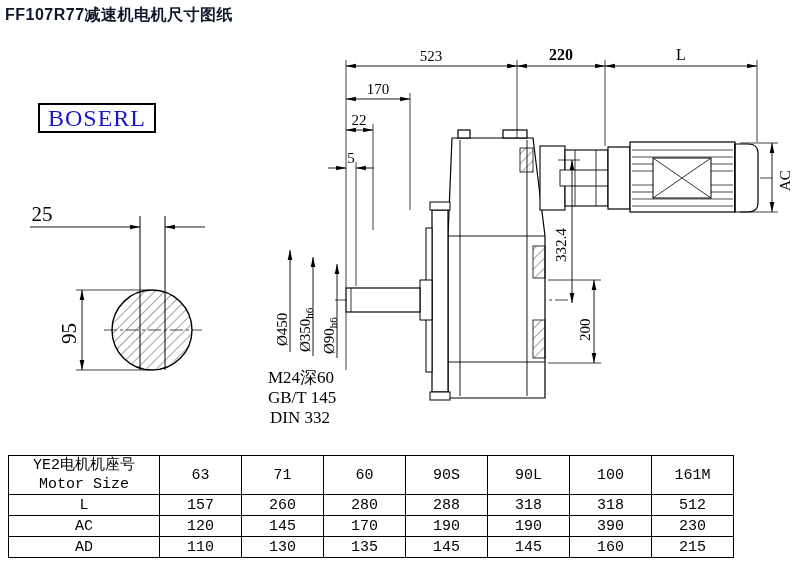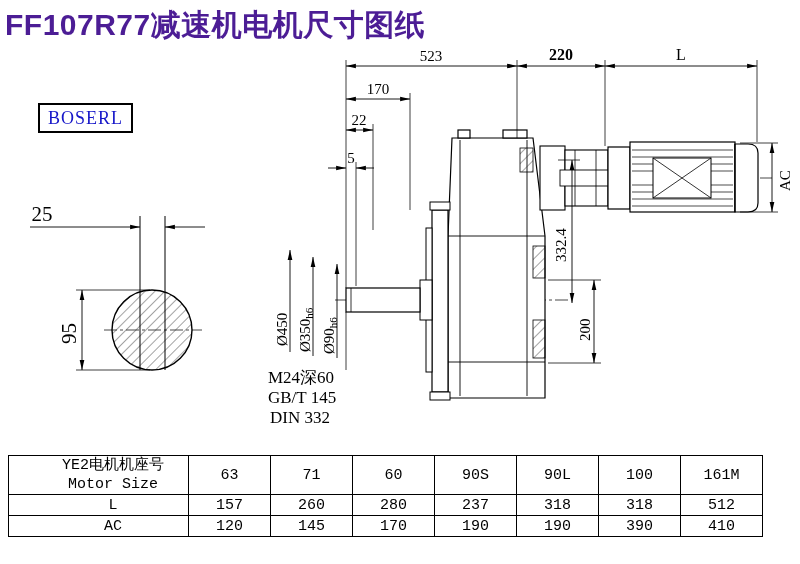--- a/index.html
+++ b/index.html
@@ -1,29 +1,29 @@
 <!DOCTYPE html>
 <html><head>
 <meta charset="utf-8">
 <style>
   html,body{margin:0;padding:0;}
   body{width:800px;height:564px;background:#ffffff;position:relative;overflow:hidden;
        font-family:"Liberation Sans",sans-serif;color:#000;}
-  .page-title{position:absolute;left:5px;top:5px;font-size:30px;font-weight:bold;
-              color:#4c1d95;letter-spacing:0.5px;}
+  .page-title{position:absolute;left:5px;top:5px;font-size:16px;font-weight:bold;
+              color:#0f172a;letter-spacing:0.5px;}
   .brand{position:absolute;left:38px;top:103px;border:2px solid #000;padding:0 8px;
-         height:26px;line-height:26px;font-family:"Liberation Serif",serif;font-size:18px;
+         height:26px;line-height:26px;font-family:"Liberation Serif",serif;font-size:24px;
          color:#1717c9;letter-spacing:1px;background:#fff;}
   svg.drawing{position:absolute;left:0;top:0;}
   svg text{font-family:"Liberation Serif",serif;fill:#000;}
   .dim-table{position:absolute;left:8px;top:455px;border-collapse:collapse;table-layout:fixed;
              font-family:"Liberation Mono",monospace;font-size:15px;color:#000;}
   .dim-table td,.dim-table th{border:1px solid #000;text-align:center;padding:0;
              font-weight:normal;background:#fff;}
-  .dim-table .first{width:150px;padding-left:29px;}
+  .dim-table .first{width:150px;}
   .dim-table .size{width:81px;}
   .dim-table .hdr div{line-height:19px;}
   .dim-table tr.data td{height:20px;}
 </style>
 </head>
 <body>
 
 <div class="page-title">FF107R77减速机电机尺寸图纸</div>
 
 <svg class="drawing" width="800" height="455" viewBox="0 0 800 455">
@@ -168,29 +168,39 @@
     <td class="size">90S</td>
     <td class="size">90L</td>
     <td class="size">100</td>
     <td class="size">161M</td>
   </tr>
   <tr class="data">
     <td class="first">L</td>
     <td class="size">157</td>
     <td class="size">260</td>
     <td class="size">280</td>
-    <td class="size">237</td>
+    <td class="size">288</td>
     <td class="size">318</td>
     <td class="size">318</td>
     <td class="size">512</td>
   </tr>
   <tr class="data">
     <td class="first">AC</td>
     <td class="size">120</td>
     <td class="size">145</td>
     <td class="size">170</td>
     <td class="size">190</td>
     <td class="size">190</td>
     <td class="size">390</td>
-    <td class="size">410</td>
+    <td class="size">230</td>
+  </tr>
+  <tr class="data">
+    <td class="first">AD</td>
+    <td class="size">110</td>
+    <td class="size">130</td>
+    <td class="size">135</td>
+    <td class="size">145</td>
+    <td class="size">145</td>
+    <td class="size">160</td>
+    <td class="size">215</td>
   </tr>
 </tbody>
   </table>
 
 </body></html>

